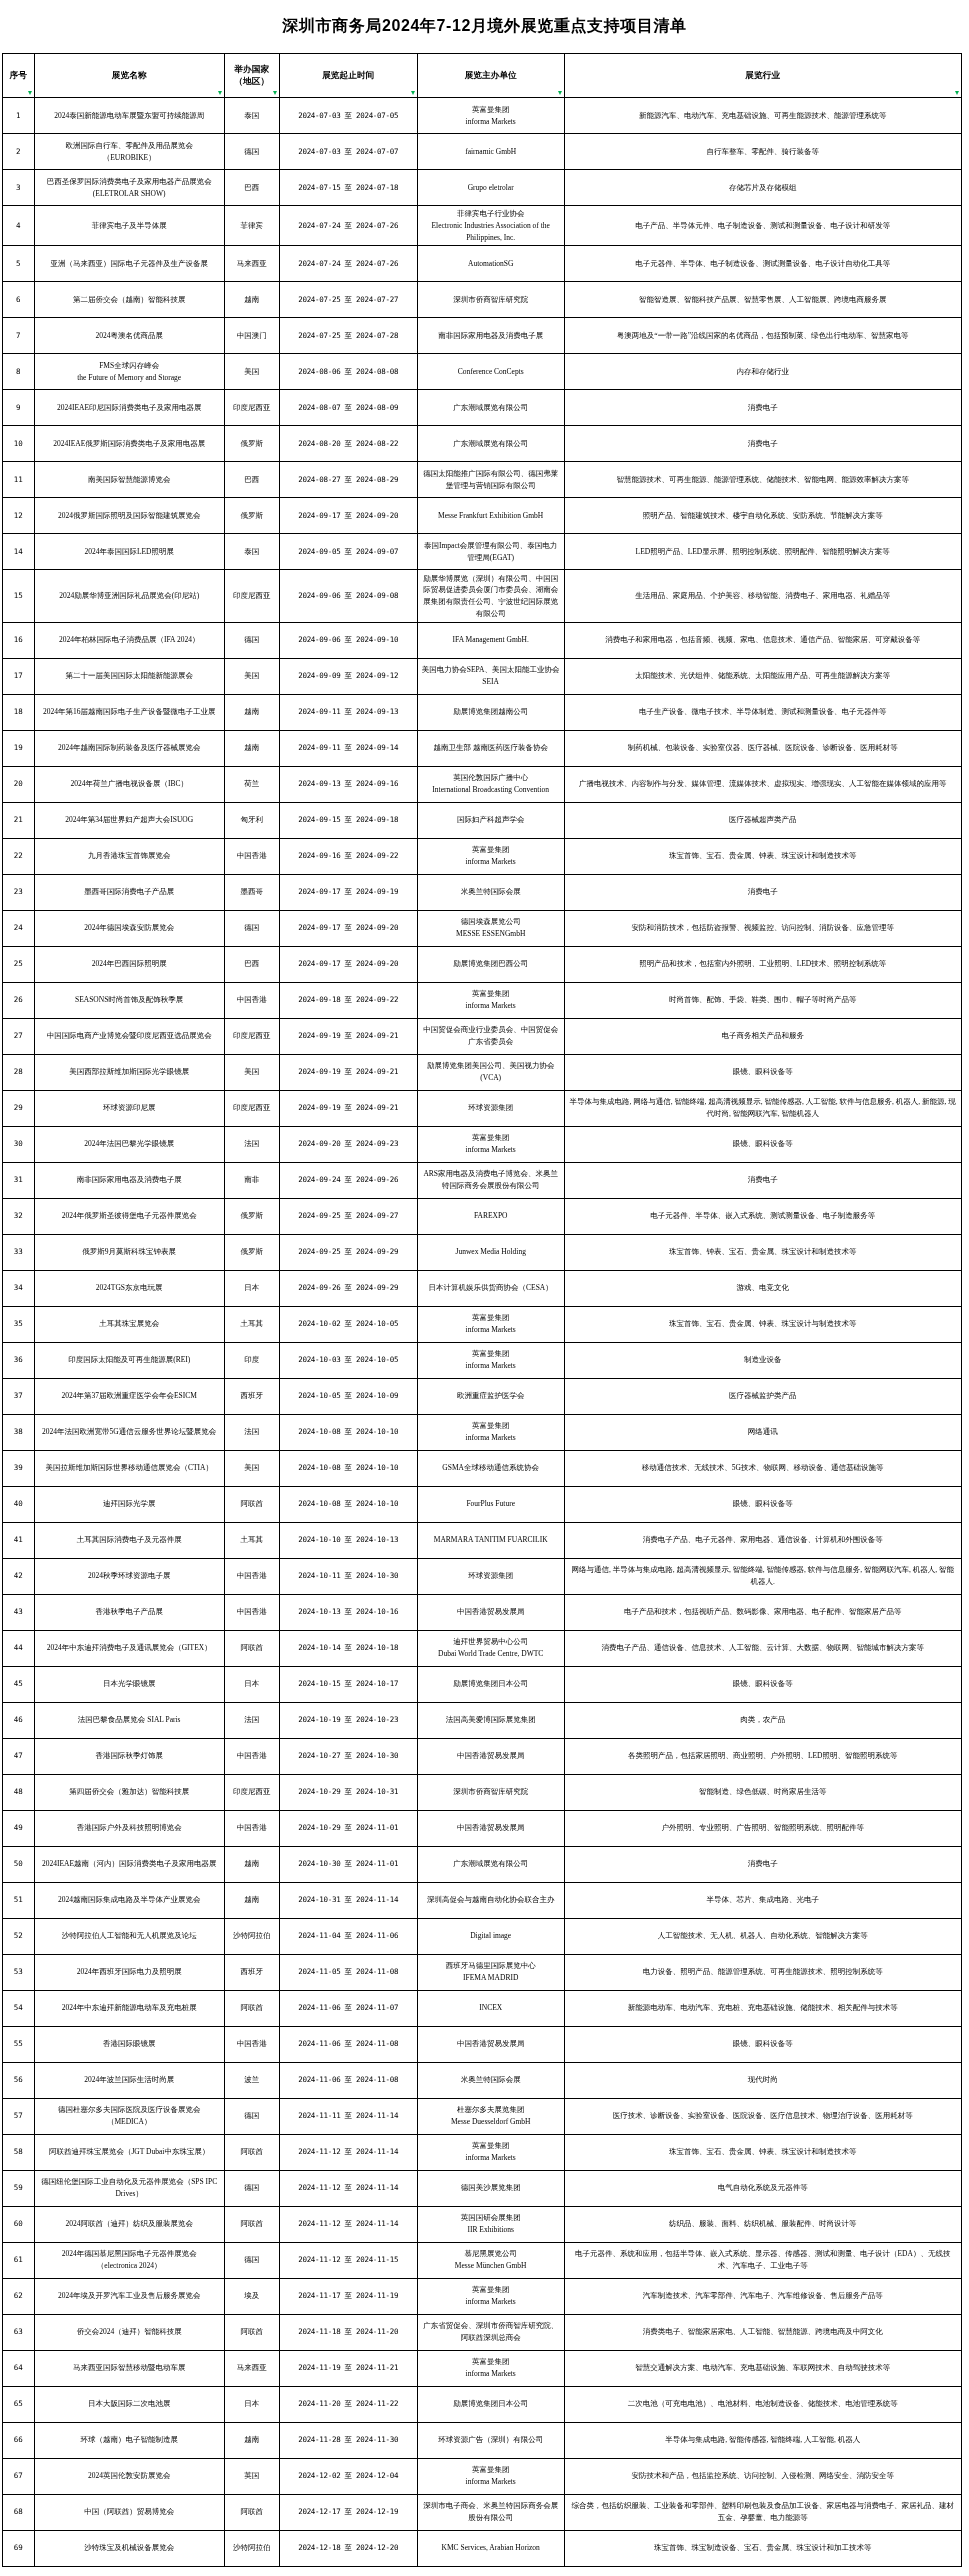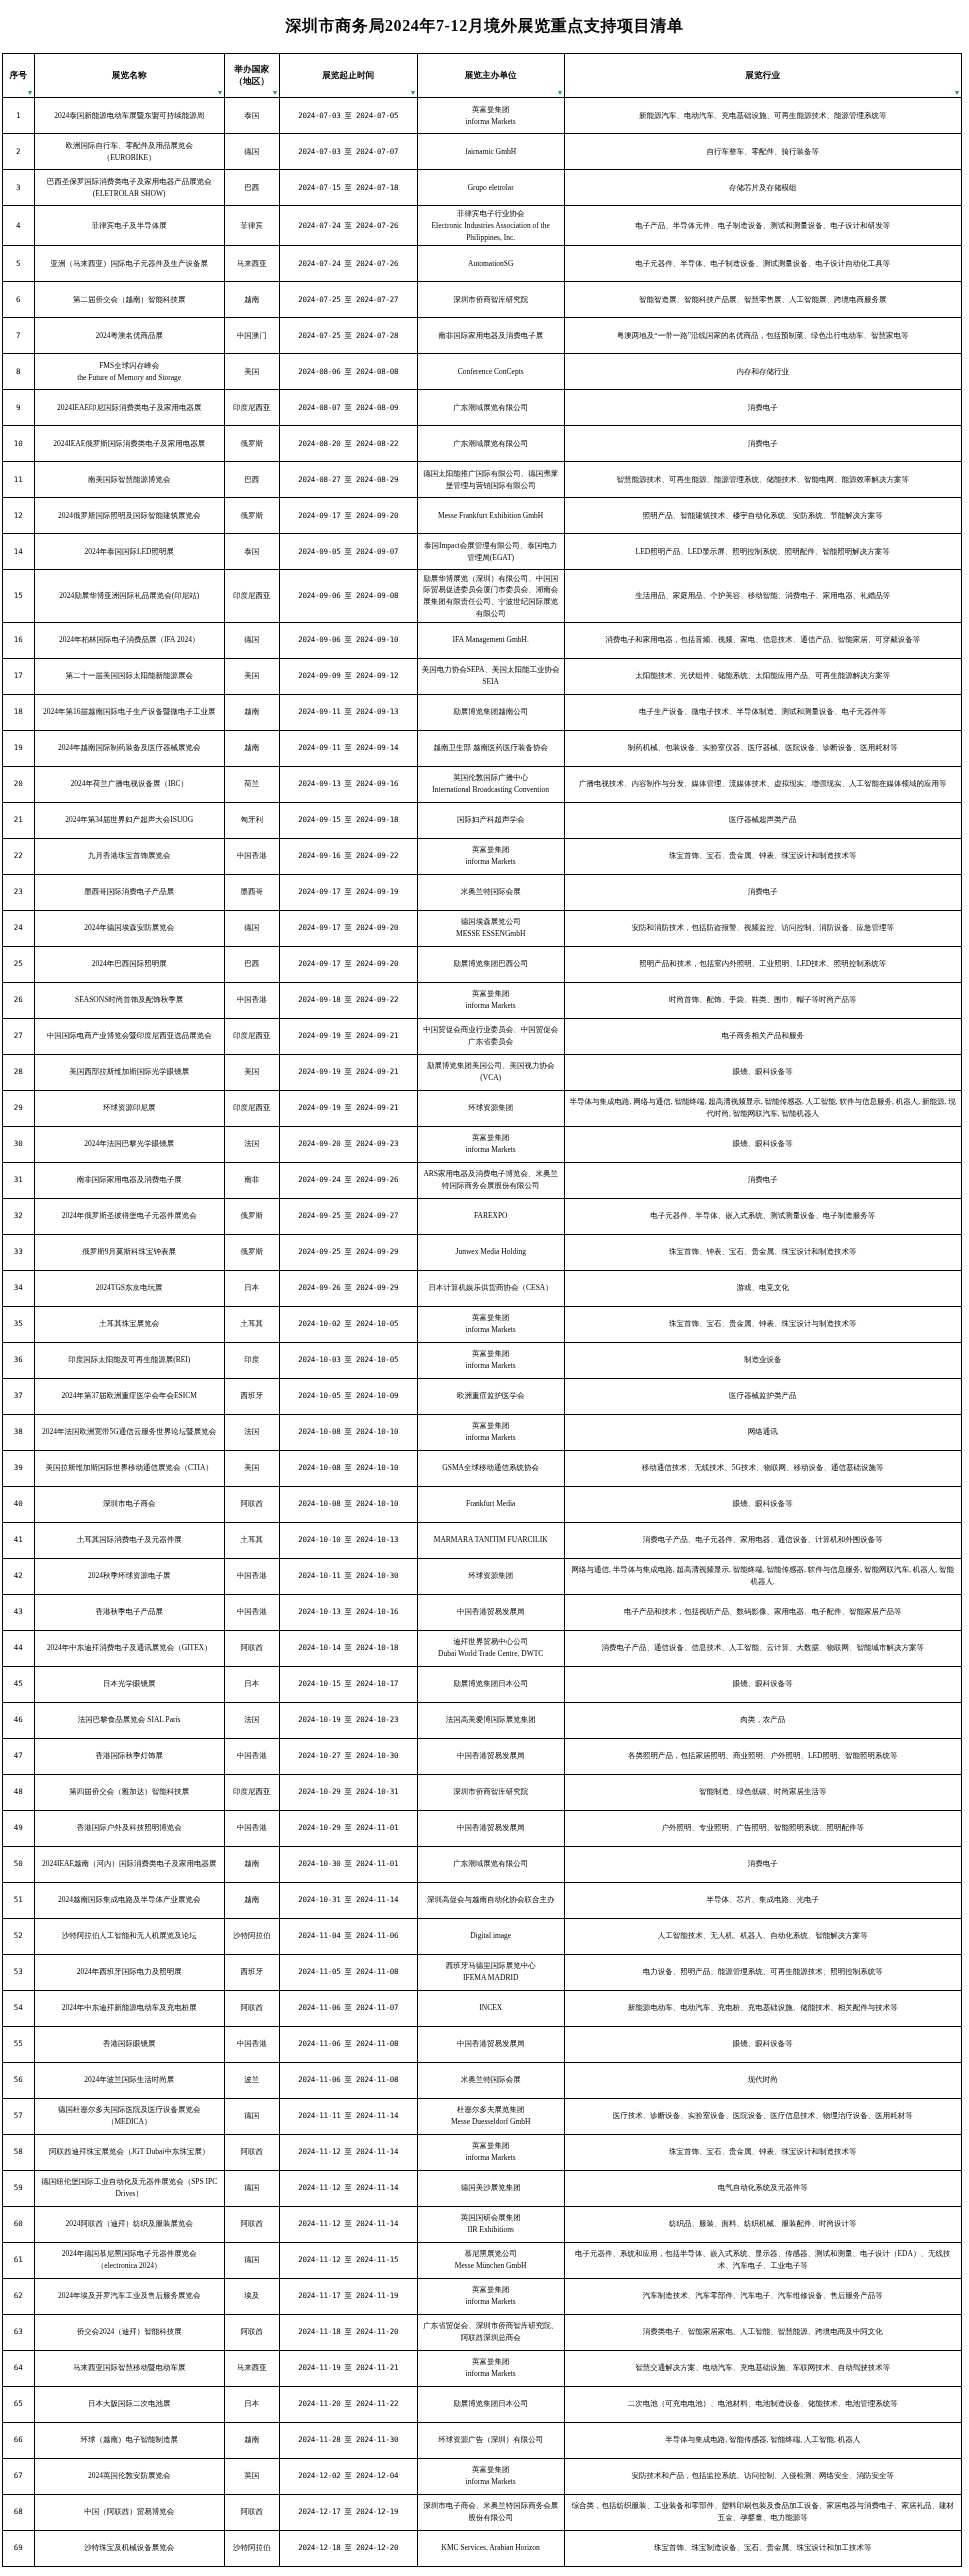--- a/index.html
+++ b/index.html
@@ -1,19 +1,19 @@
 <!DOCTYPE html>
 <html lang="zh" style="font-size:9.2px"><head>
 <meta charset="utf-8">
 <style>
   html,body{margin:0;padding:0;background:#fff;}
   body{width:969px;font-family:"Liberation Serif","DejaVu Serif",serif;color:#000;}
   .sheet{width:969px;}
   .title-bar{height:53px;display:flex;align-items:center;justify-content:center;}
-  .title-bar h1{margin:0;font-family:Liberation Serif, serif;
+  .title-bar h1{margin:0;font-family:Liberation Sans, sans-serif;
     font-size:16px;font-weight:bold;letter-spacing:0.6px;}
   table{border-collapse:collapse;table-layout:fixed;width:959px;margin-left:1.7px;background:#fff;}
   col.c0{width:32px}col.c1{width:190px}col.c2{width:55px}col.c3{width:138px}col.c4{width:147px}col.c5{width:397px}
   th,td{border:1.2px solid #000;text-align:center;vertical-align:middle;
     padding:2.3px 3.5px;box-sizing:border-box;overflow:hidden;}
   th{height:44px;font-size:8.7px;font-weight:bold;position:relative;
     font-family:"DejaVu Sans","Liberation Sans",sans-serif;white-space:normal;}
   td{height:36px;font-size:7.5px;line-height:1.55;white-space:pre-line;word-break:break-word;}
   td.c0{font-family:"DejaVu Sans Mono","Liberation Mono",monospace;font-size:7.5px;}
   td.c3{font-family:"DejaVu Sans Mono","Liberation Mono",monospace;font-size:7.5px;letter-spacing:-0.3px;}
@@ -361,24 +361,24 @@
         <tr>
           <td class="c0">39</td>
           <td class="c1">美国拉斯维加斯国际世界移动通信展览会（CTIA）</td>
           <td class="c2">美国</td>
           <td class="c3">2024-10-08 至 2024-10-10</td>
           <td class="c4">GSMA全球移动通信系统协会</td>
           <td class="c5">移动通信技术、无线技术、5G技术、物联网、移动设备、通信基础设施等</td>
         </tr>
         <tr>
           <td class="c0">40</td>
-          <td class="c1">深圳市电子商会</td>
+          <td class="c1">迪拜国际光学展</td>
           <td class="c2">阿联酋</td>
           <td class="c3">2024-10-08 至 2024-10-10</td>
-          <td class="c4">Frankfurt Media</td>
+          <td class="c4">FourPlus Future</td>
           <td class="c5">眼镜、眼科设备等</td>
         </tr>
         <tr>
           <td class="c0">41</td>
           <td class="c1">土耳其国际消费电子及元器件展</td>
           <td class="c2">土耳其</td>
           <td class="c3">2024-10-10 至 2024-10-13</td>
           <td class="c4">MARMARA TANITIM FUARCILIK</td>
           <td class="c5">消费电子产品、电子元器件、家用电器、通信设备、计算机和外围设备等</td>
         </tr>

